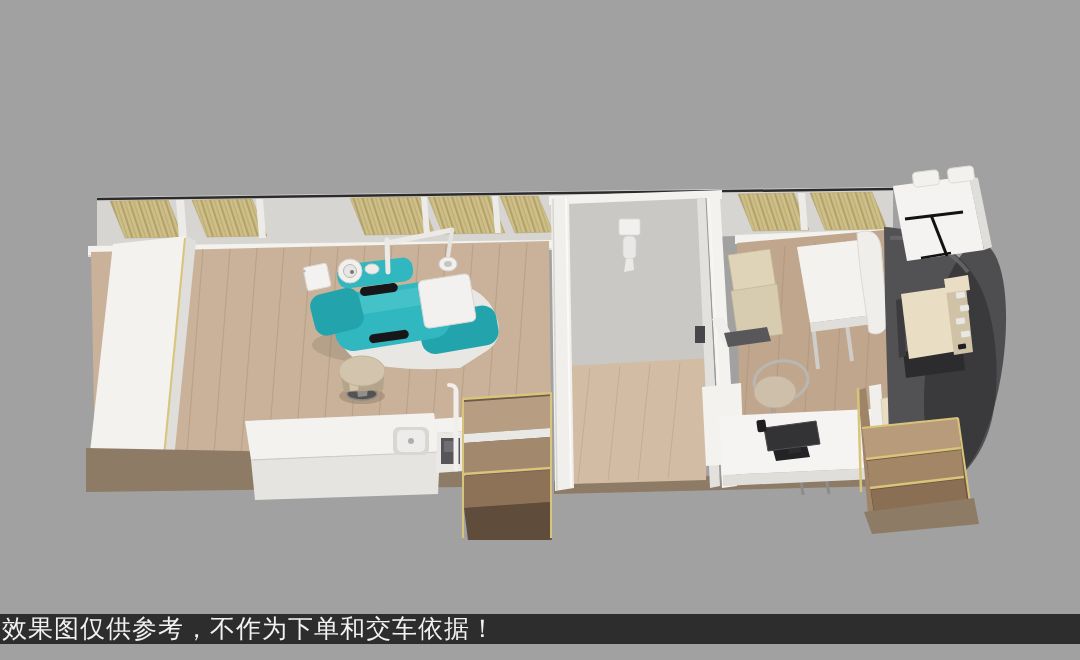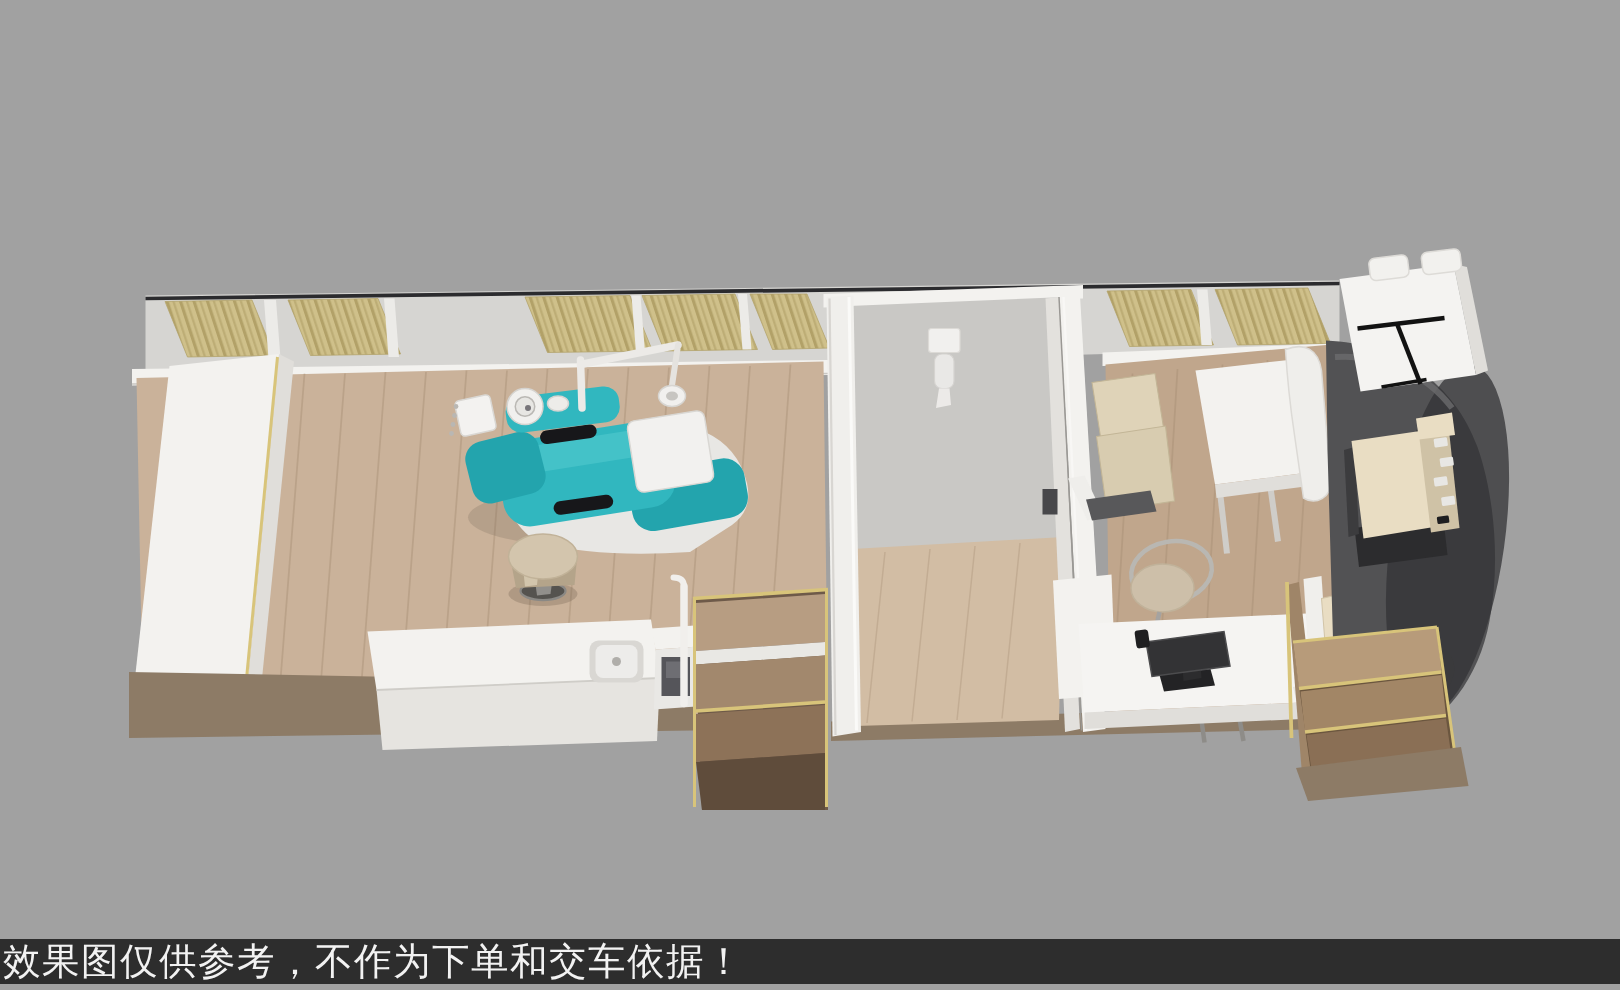--- a/index.html
+++ b/index.html
@@ -4,21 +4,21 @@
 <style>
   html,body{margin:0;padding:0;}
   body{
     width:1080px;height:660px;position:relative;overflow:hidden;
     background:var(--bg,#a1a1a1);
     font-family:"DejaVu Sans",sans-serif;
   }
   .stage{position:absolute;top:0;left:0;width:1080px;height:630px;}
   .stage svg{display:block;}
   .footer{
-    position:absolute;left:0;bottom:4px;width:1080px;height:30px;
+    position:absolute;left:0;bottom:16px;width:1080px;height:30px;
     background:var(--footerBg,#2d2d2d);
     color:var(--footerText,#f2f2f2);
     font-size:25px;line-height:30px;letter-spacing:1px;
     padding-left:2px;box-sizing:border-box;white-space:nowrap;
   }
 </style>
 </head>
 <body>
 
 <div class="stage">

